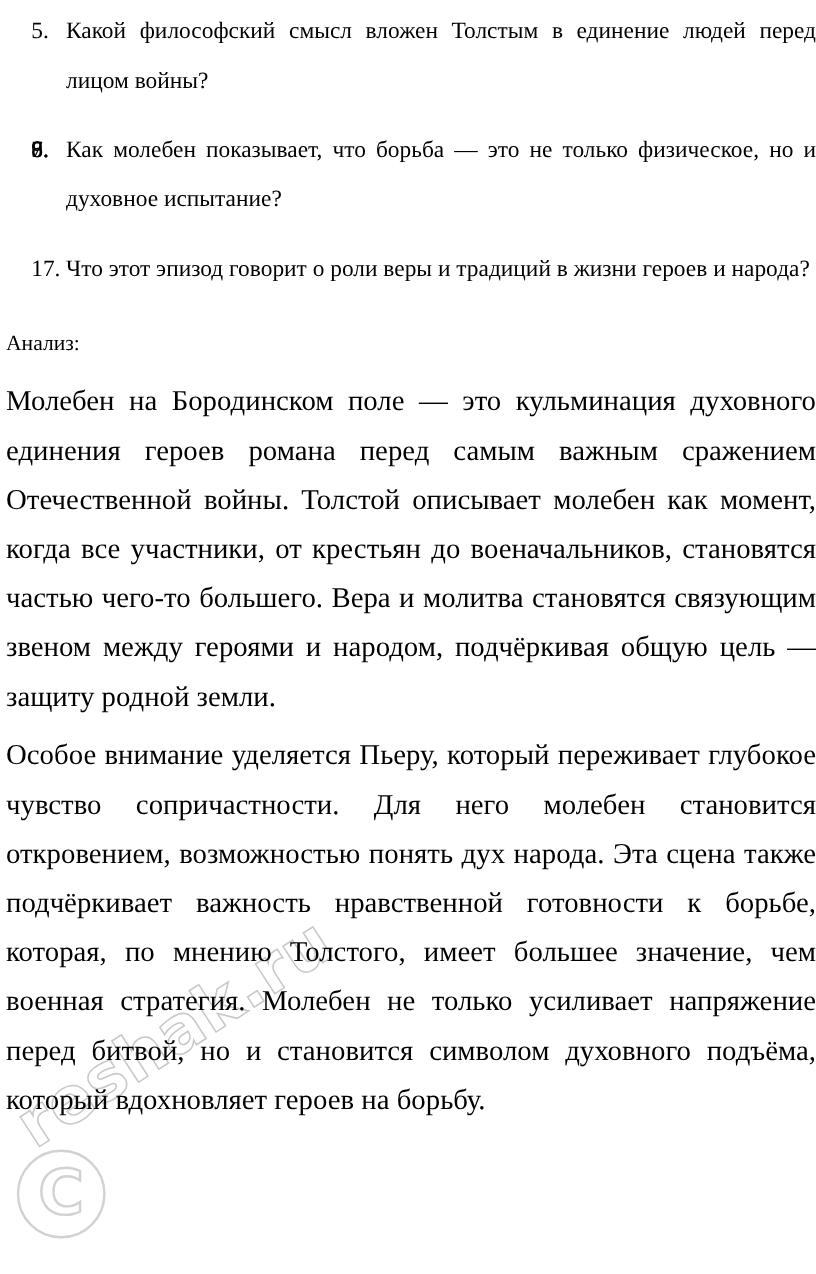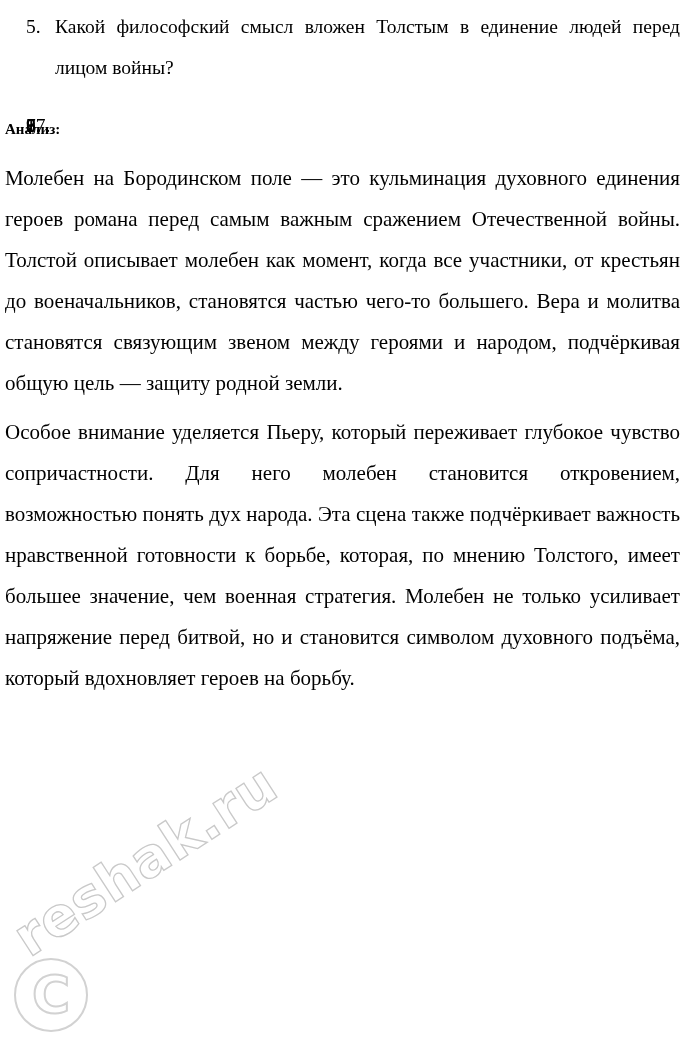--- a/index.html
+++ b/index.html
@@ -62,29 +62,29 @@
     line-height: 41px;
   }
 
   
   .question-text {
     display: inline;
   }
 
   
   .analysis-heading {
-    font-size: 15px;
-    font-weight: bold;
+    font-size: 18px;
+    font-weight: normal;
     line-height: 41px;
     margin: 21px 0 8px 0;
     padding-left: 5px;
   }
 
   .analysis-para {
-    font-size: 21px;
+    font-size: 24px;
     line-height: 41px;
     margin: 0 0 8px 0;
     padding-left: 5px;
     padding-right: 0px;
     text-align: justify;
     text-justify: inter-word;
   }
 
   .analysis-para:last-child {
     margin-bottom: 0;
@@ -160,24 +160,26 @@
     <li class="question-item">
       <span class="question-num">7.</span>
     </li>
 
     <li class="question-item">
       <span class="question-num">8.</span>
     </li>
 
     <li class="question-item">
       <span class="question-num">9.</span>
+      <span class="question-text">Как молебен показывает, что борьба — это не только физическое, но и духовное испытание?</span>
     </li>
 
     <li class="question-item">
       <span class="question-num">17.</span>
+      <span class="question-text">Что этот эпизод говорит о роли веры и традиций в жизни героев и народа?</span>
     </li>
 
   </ol>
 
   <div class="analysis-heading">Анализ:</div>
 
   <p class="analysis-para">Молебен на Бородинском поле — это кульминация духовного единения героев романа перед самым важным сражением Отечественной войны. Толстой описывает молебен как момент, когда все участники, от крестьян до военачальников, становятся частью чего-то большего. Вера и молитва становятся связующим звеном между героями и народом, подчёркивая общую цель — защиту родной земли.</p>
 
   <p class="analysis-para">Особое внимание уделяется Пьеру, который переживает глубокое чувство сопричастности. Для него молебен становится откровением, возможностью понять дух народа. Эта сцена также подчёркивает важность нравственной готовности к борьбе, которая, по мнению Толстого, имеет большее значение, чем военная стратегия. Молебен не только усиливает напряжение перед битвой, но и становится символом духовного подъёма, который вдохновляет героев на борьбу.</p>
 

